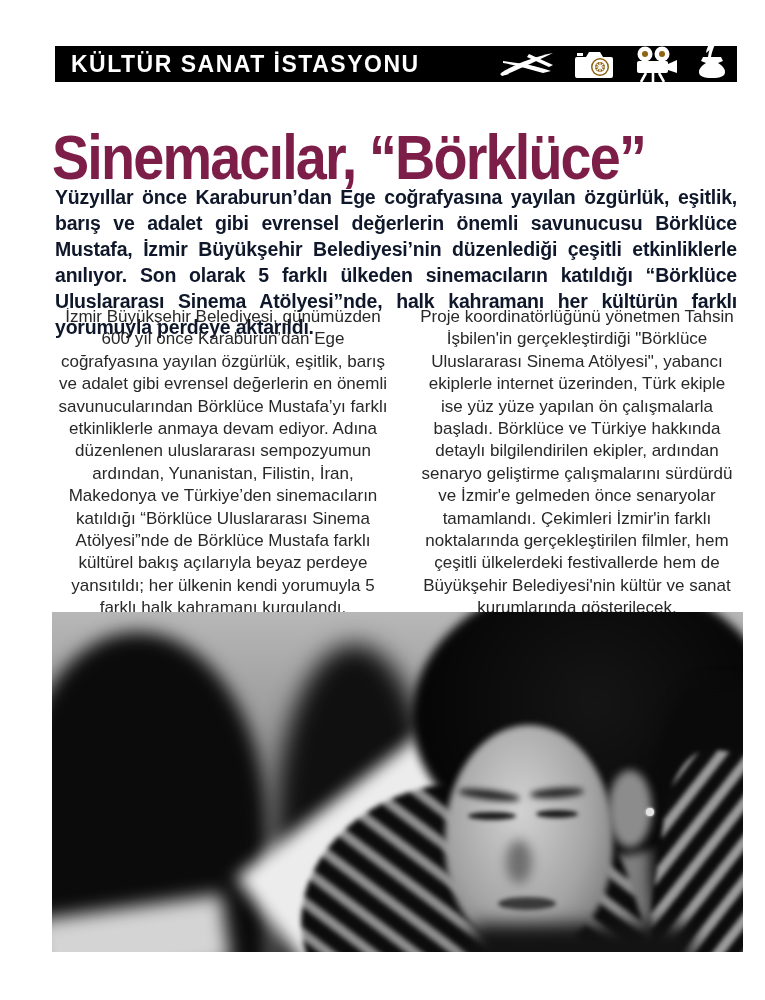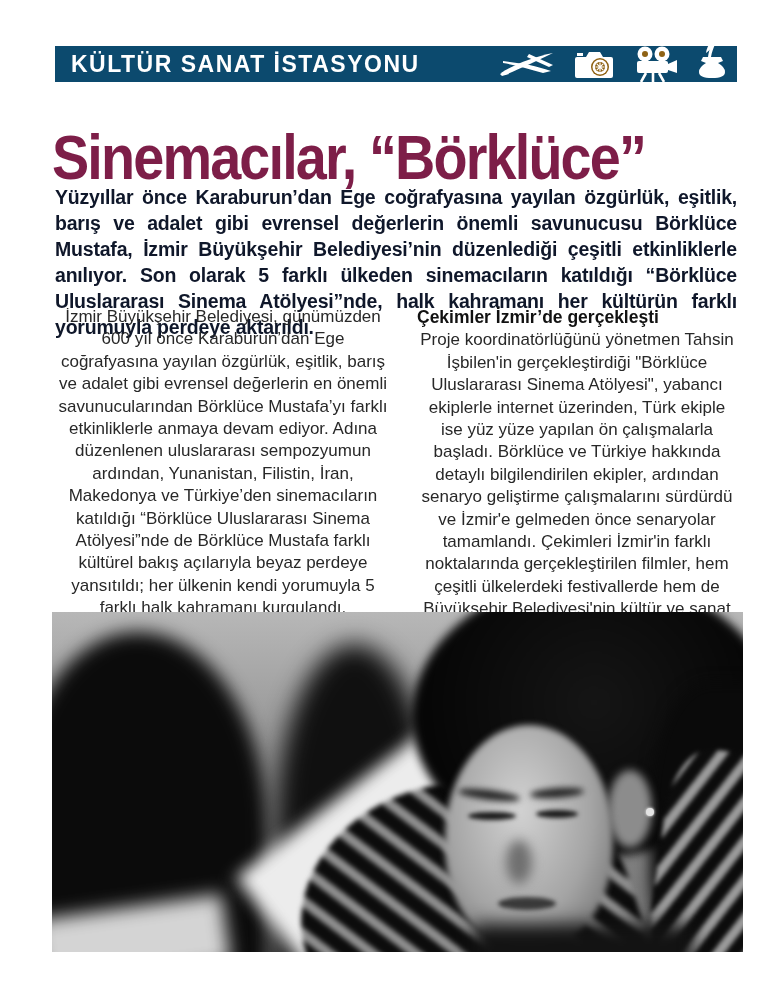--- a/index.html
+++ b/index.html
@@ -4,21 +4,21 @@
 <style>
   html,body{margin:0;padding:0;}
   body{
     width:765px;height:1000px;position:relative;background:#ffffff;
     font-family:"Liberation Sans", sans-serif;overflow:hidden;
     -webkit-font-smoothing:antialiased;
   }
   
   .section-bar{
     position:absolute;left:55px;top:46px;width:682px;height:36px;
-    background:#0c4a6e;display:flex;align-items:center;justify-content:space-between;
+    background:#000000;display:flex;align-items:center;justify-content:space-between;
     padding:0 10px 0 16px;box-sizing:border-box;
   }
   .section-bar-title{
     color:#ffffff;font-weight:bold;font-size:23px;letter-spacing:1.5px;
     transform:scaleY(1.05);transform-origin:left center;white-space:nowrap;
   }
   .bar-icons{display:flex;align-items:center;gap:18px;overflow:visible;}
   .bar-icons span{display:inline-flex;align-items:center;}
   .icon-raise{position:relative;top:-7px;}
   
@@ -141,21 +141,20 @@
 
 <h1 class="headline">Sinemacılar, “Börklüce”</h1>
 
 <p class="intro">Yüzyıllar önce Karaburun’dan Ege coğrafyasına yayılan özgürlük, eşitlik, barış ve adalet gibi evrensel değerlerin önemli savunucusu Börklüce Mustafa, İzmir Büyükşehir Belediyesi’nin düzenlediği çeşitli etkinliklerle anılıyor. Son olarak 5 farklı ülkeden sinemacıların katıldığı “Börklüce Uluslararası Sinema Atölyesi”nde, halk kahramanı her kültürün farklı yorumuyla perdeye aktarıldı.</p>
 
 <div class="columns">
   <div class="col col-left">
     <p>İzmir Büyükşehir Belediyesi, günümüzden 600 yıl önce Karaburun’dan Ege coğrafyasına yayılan özgürlük, eşitlik, barış ve adalet gibi evrensel değerlerin en önemli savunucularından Börklüce Mustafa’yı farklı etkinliklerle anmaya devam ediyor. Adına düzenlenen uluslararası sempozyumun ardından, Yunanistan, Filistin, İran, Makedonya ve Türkiye’den sinemacıların katıldığı “Börklüce Uluslararası Sinema Atölyesi”nde de Börklüce Mustafa farklı kültürel bakış açılarıyla beyaz perdeye yansıtıldı; her ülkenin kendi yorumuyla 5 farklı halk kahramanı kurgulandı.</p>
   </div>
   <div class="col col-right">
-    <h2 class="col-right-heading">Çekimler İzmir’de gerçekleşti</h2>
     <p>Proje koordinatörlüğünü yönetmen Tahsin İşbilen'in gerçekleştirdiği "Börklüce Uluslararası Sinema Atölyesi", yabancı ekiplerle internet üzerinden, Türk ekiple ise yüz yüze yapılan ön çalışmalarla başladı. Börklüce ve Türkiye hakkında detaylı bilgilendirilen ekipler, ardından senaryo geliştirme çalışmalarını sürdürdü ve İzmir'e gelmeden önce senaryolar tamamlandı. Çekimleri İzmir'in farklı noktalarında gerçekleştirilen filmler, hem çeşitli ülkelerdeki festivallerde hem de Büyükşehir Belediyesi'nin kültür ve sanat kurumlarında gösterilecek.</p>
   </div>
 </div>
 
 <div class="photo">
   <div class="ph-blob1"></div>
   <div class="ph-blob2"></div>
   <div class="ph-paper"></div>
   <div class="ph-paper2"></div>
   <div class="ph-sleeve"></div>

